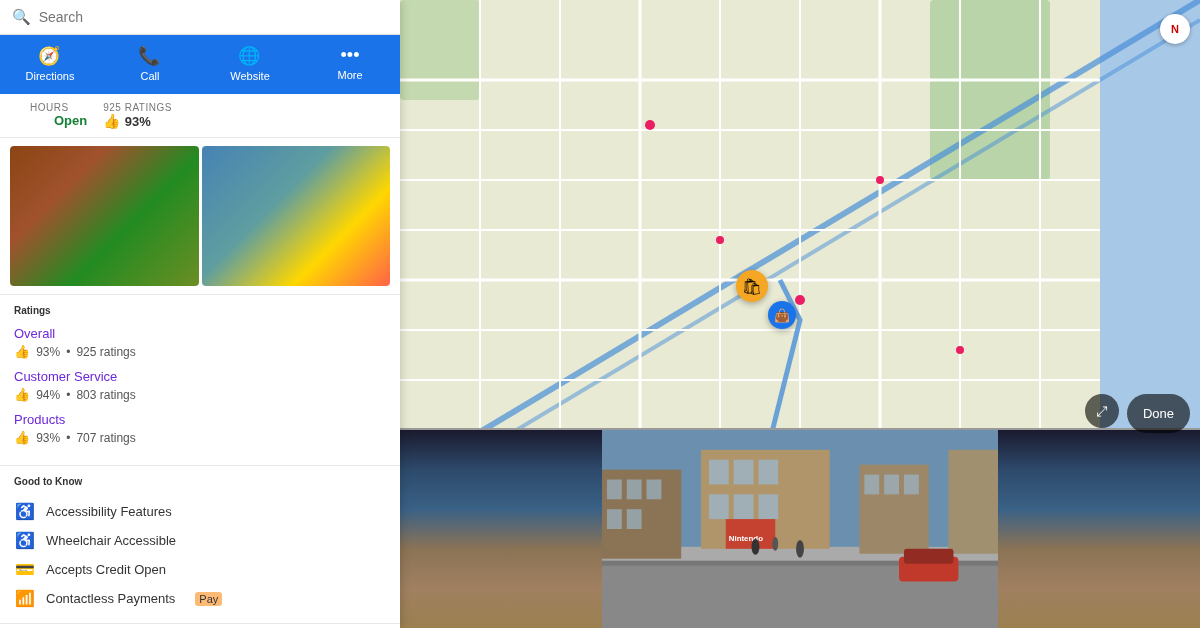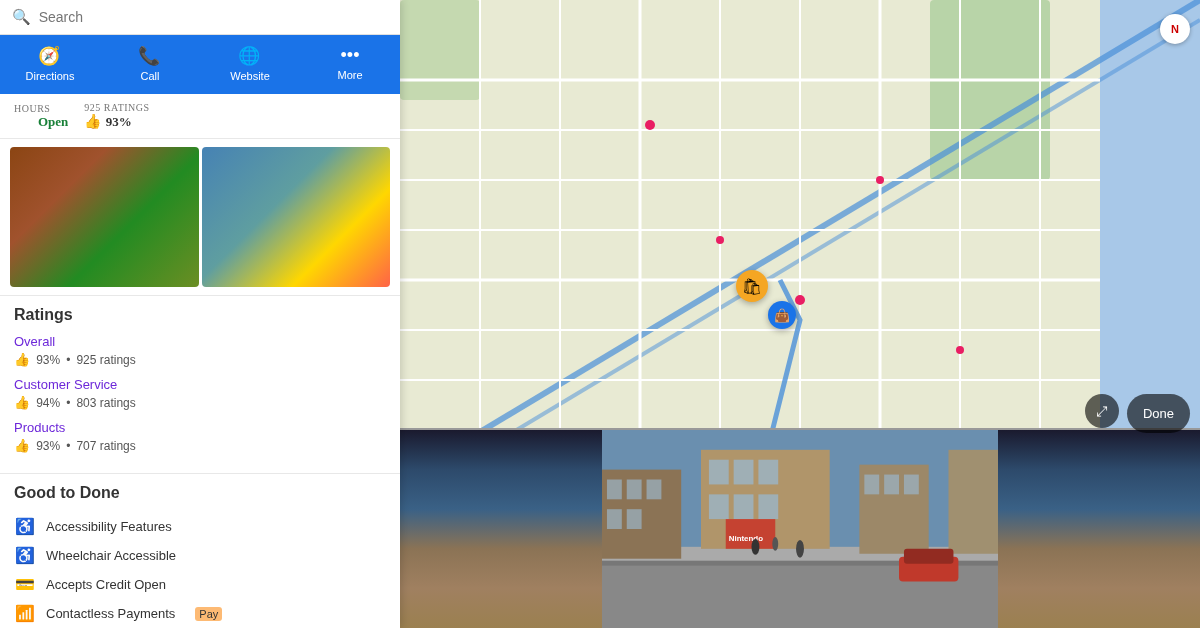--- a/index.html
+++ b/index.html
@@ -55,25 +55,24 @@
       cursor: pointer;
       padding: 4px 2px;
     }
     .action-btn .btn-icon {
       font-size: 18px;
     }
 
     
     .hours-ratings {
       display: flex;
-      align-items: flex-end;
-      padding: 8px 14px;
+      align-items: flex-start;
+      padding: 8px 30px;
       gap: 16px;
       border-bottom: 1px solid #e8e8e8;
-      font-family: Liberation Serif, serif;
     }
     .hours-label { font-size: 10px; color: #777; text-transform: uppercase; letter-spacing: 0.5px; }
     .hours-open { font-size: 13px; color: #188038; font-weight: bold; margin-left: 24px; }
     .ratings-count { font-size: 10px; color: #777; text-transform: uppercase; letter-spacing: 0.5px; }
     .ratings-pct { display: flex; align-items: center; gap: 4px; font-size: 13px; font-weight: bold; color: #333; }
     .thumb-icon { font-size: 14px; color: #1a73e8; }
 
     
     .photos-row {
       display: flex;
@@ -90,21 +89,21 @@
     }
     .photo-box.photo1 {
       background: linear-gradient(135deg, #8B4513 0%, #A0522D 30%, #228B22 60%, #6B8E23 100%);
     }
     .photo-box.photo2 {
       background: linear-gradient(135deg, #4682B4 0%, #5F9EA0 40%, #FFD700 70%, #FF6347 100%);
     }
 
     
     .ratings-section { padding: 10px 14px; border-bottom: 1px solid #e8e8e8; }
-    .section-title { font-size: 16px; font-weight: 600; color: #333; margin-bottom: 10px; }
+    .section-title { font-size: 10px; font-weight: 600; color: #333; margin-bottom: 10px; }
     .rating-item { margin-bottom: 10px; }
     .rating-category { font-size: 13px; color: #6d28d9; font-weight: 500; margin-bottom: 3px; }
     .rating-row { display: flex; align-items: center; gap: 6px; font-size: 12px; color: #555; }
     .rating-thumb { font-size: 13px; color: #1a73e8; }
 
     
     .good-to-know { padding: 10px 14px; border-bottom: 1px solid #e8e8e8; }
     .feature-item { display: flex; align-items: center; gap: 10px; padding: 5px 0; font-size: 13px; color: #333; }
     .feature-icon { font-size: 16px; color: #555; width: 22px; text-align: center; }
     .payment-icons { display: flex; align-items: center; gap: 4px; padding-left: 10px; }
@@ -294,21 +293,21 @@
       <div class="rating-row">
         <span class="rating-thumb">👍</span>
         <span>93%</span>
         <span>•</span>
         <span>707 ratings</span>
       </div>
     </div>
   </div>
 
   <div class="good-to-know">
-    <div class="section-title">Good to Done</div>
+    <div class="section-title">Good to Know</div>
 
     <div class="feature-item">
       <span class="feature-icon">♿</span>
       <span>Accessibility Features</span>
     </div>
     <div class="feature-item">
       <span class="feature-icon">♿</span>
       <span>Wheelchair Accessible</span>
     </div>
     <div class="feature-item">

